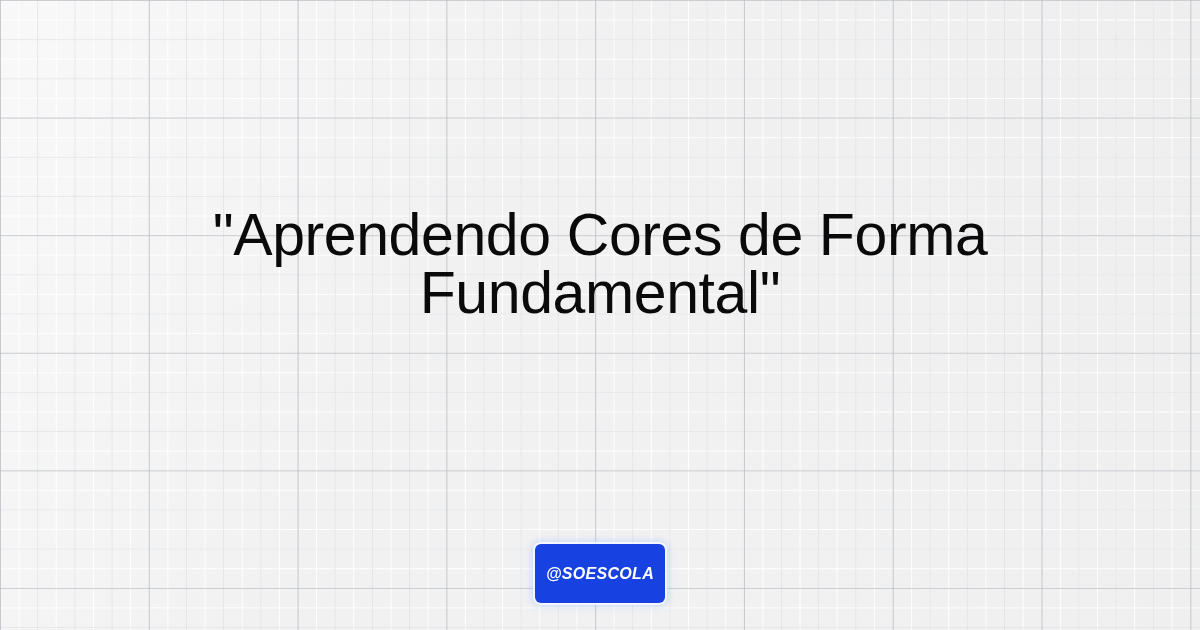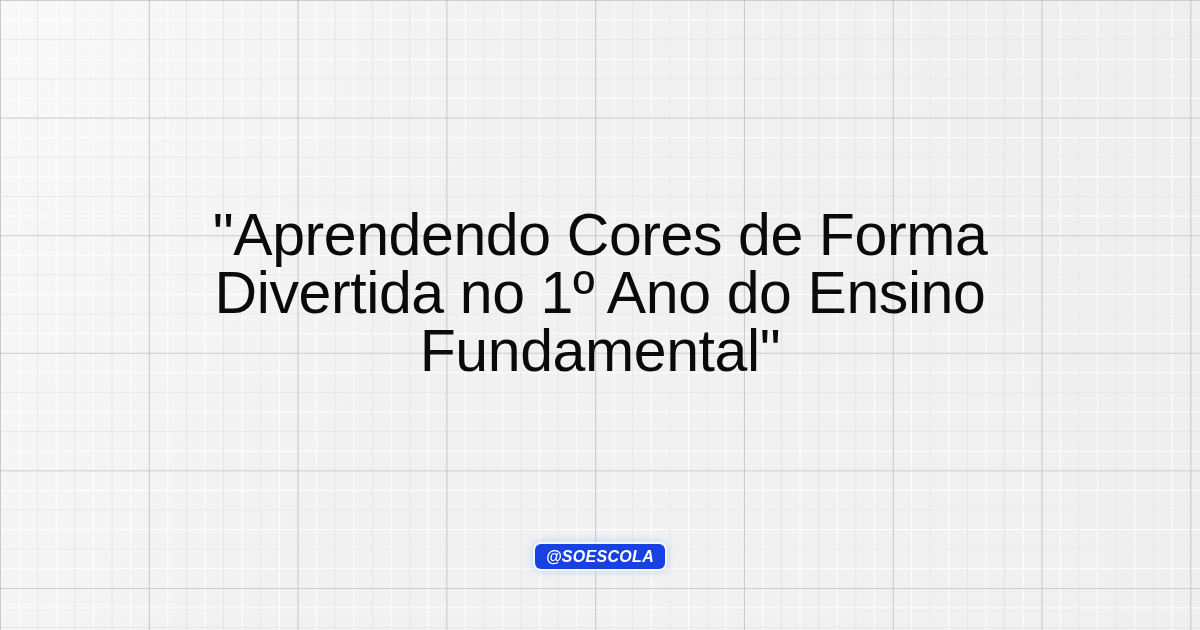--- a/index.html
+++ b/index.html
@@ -103,42 +103,41 @@
   .badge {
     display: inline-block;
     background-color: #1741e0;
     color: #ffffff;
     font-family: "Liberation Sans", sans-serif;
     font-weight: bold;
     font-style: italic;
     font-size: 16px;
     line-height: 25px;
     height: 25px;
-    padding: 0 11px;
+    padding: 17px 11px;
     border-radius: 6px;
     letter-spacing: 0.3px;
     white-space: nowrap;
     box-shadow:
       0 0 0 2px rgba(255,255,255,0.75),
       0 0 7px 3px rgba(160,195,255,0.55);
   }
 </style>
 </head>
 <body>
 
 <div id="card">
 
   <div class="grid-layer grid-noise"></div>
   <div class="grid-layer grid-minor"></div>
   <div class="grid-layer grid-medium"></div>
   <div class="grid-layer grid-major"></div>
 
   <div class="title-block">
     <span class="title-line">"Aprendendo Cores de Forma</span>
-    <span class="title-line">Divertida no 1º Ano do Ensino</span>
     <span class="title-line">Fundamental"</span>
   </div>
 
   <div class="badge-wrap">
     <span class="badge">@SOESCOLA</span>
   </div>
 
 </div>
 
 </body></html>

